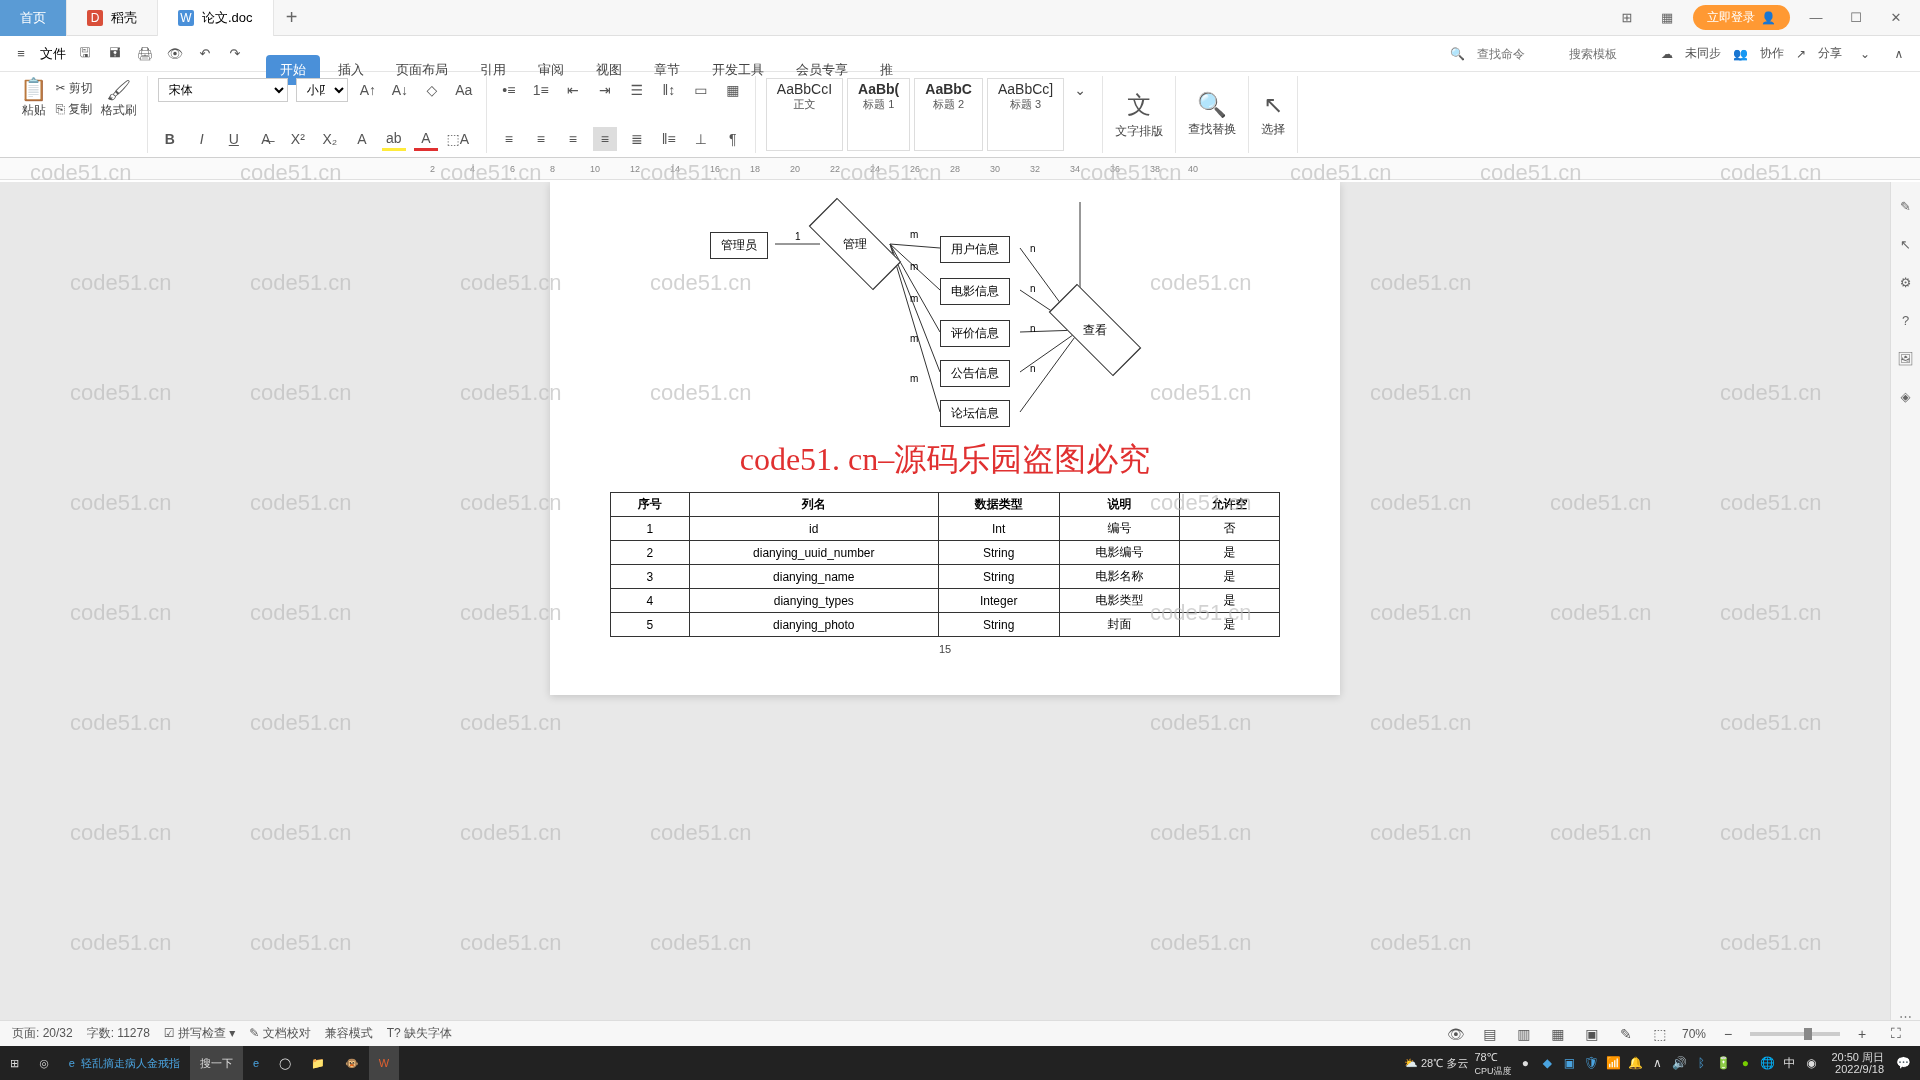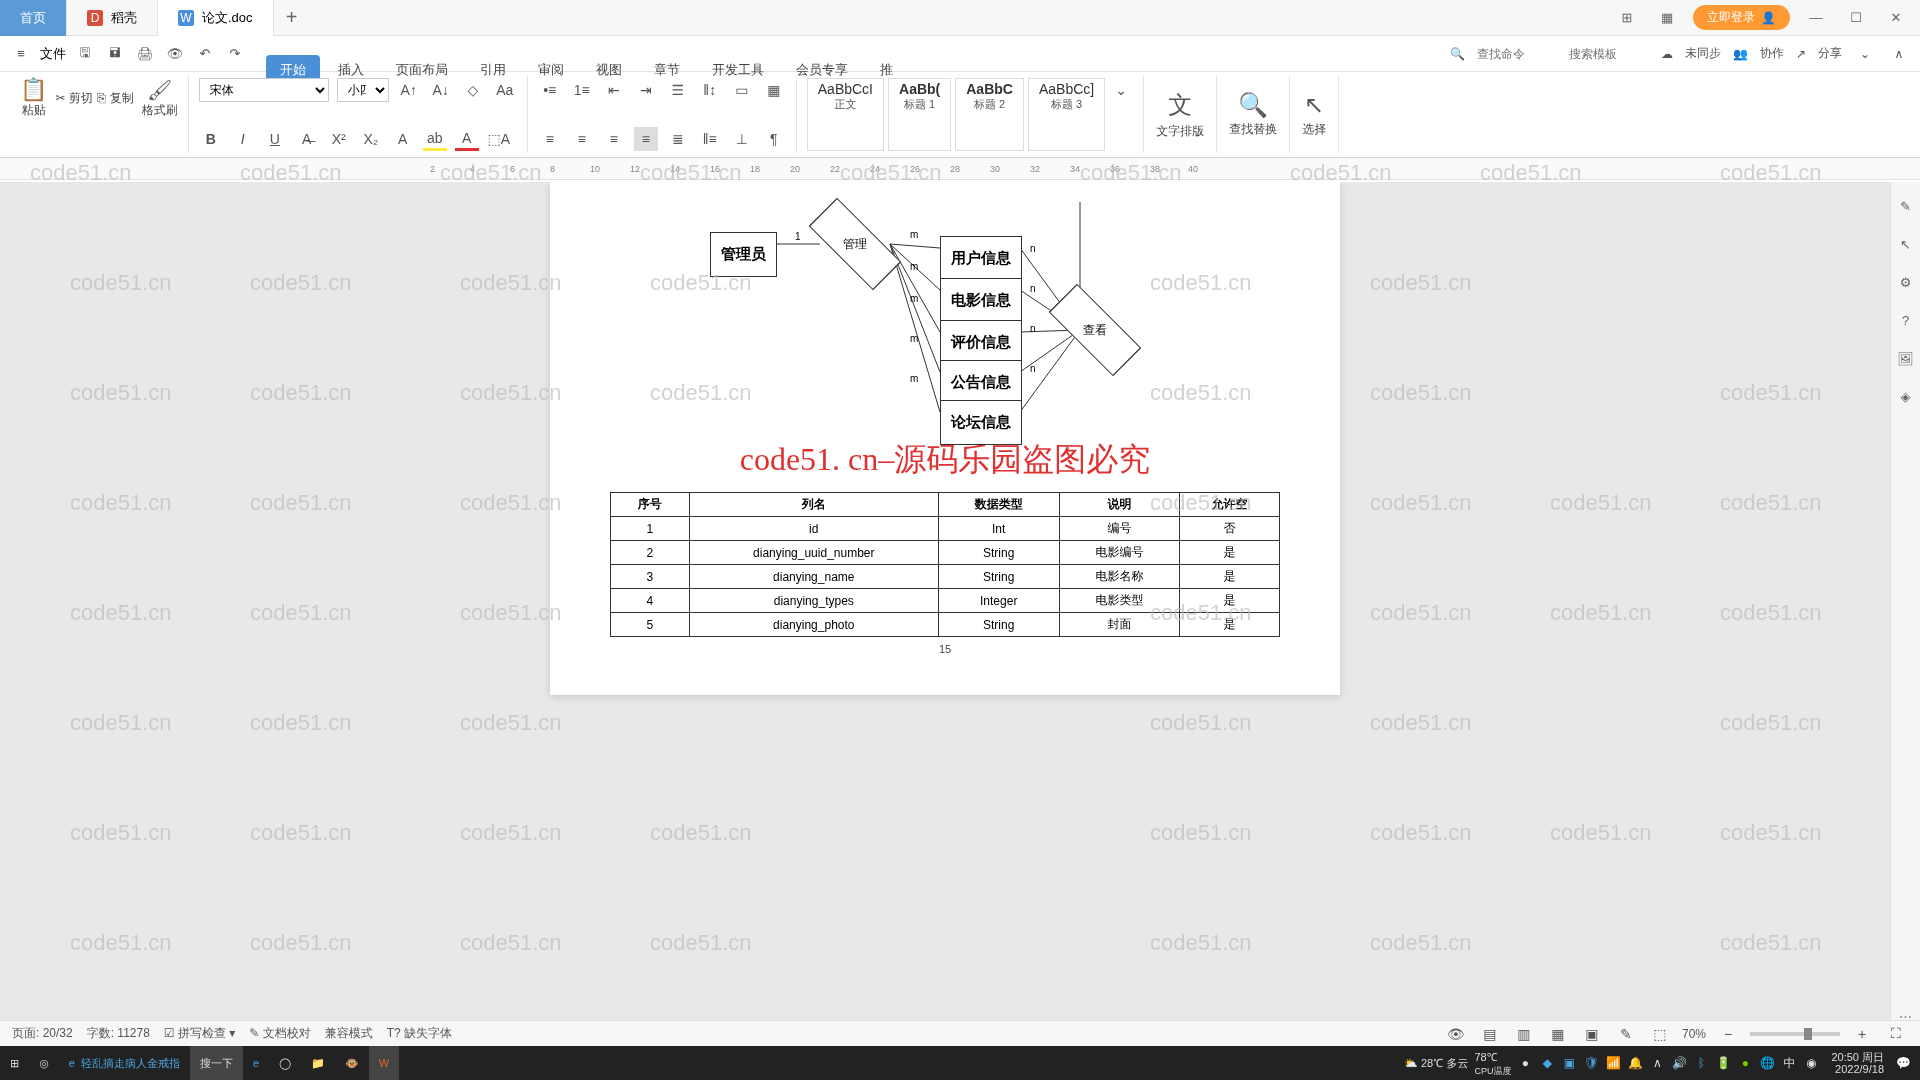--- a/index.html
+++ b/index.html
@@ -45,21 +45,21 @@
 .ruler { height: 22px; background: #fafafa; border-bottom: 1px solid #e0e0e0; position: relative; font-size: 9px; color: #888; display: flex; align-items: center; padding-left: 390px; }
 .ruler span { position: absolute; }
 
 
 .doc-area { position: absolute; top: 182px; left: 0; right: 30px; bottom: 54px; background: #e8e8e8; overflow: hidden; }
 .page { position: absolute; left: 50%; transform: translateX(-50%); top: 0; width: 790px; background: #fff; box-shadow: 0 2px 8px rgba(0,0,0,.15); padding: 20px 60px 40px; }
 .watermark { position: absolute; color: #bbb; font-size: 22px; pointer-events: none; opacity: .65; font-family: Arial; }
 
 
 .er { position: relative; height: 230px; margin-bottom: 6px; }
-.er-box { position: absolute; border: 1px solid #333; background: #fff; padding: 12px 10px; font-size: 15px; text-align: center; font-weight: bold; }
+.er-box { position: absolute; border: 1px solid #333; background: #fff; padding: 4px 10px; font-size: 12px; text-align: center; }
 .er-diamond { position: absolute; width: 70px; height: 40px; }
 .er-diamond::before { content: ""; position: absolute; inset: 0; border: 1px solid #333; background: #fff; transform: rotate(45deg) scaleX(1.3); }
 .er-diamond span { position: relative; z-index: 1; display: block; line-height: 40px; text-align: center; font-size: 12px; }
 .er svg { position: absolute; inset: 0; width: 100%; height: 100%; }
 
 
 .big-red { color: #e03030; font-size: 32px; font-family: "SimSun"; text-align: center; margin: 4px 0 10px; }
 .para { font-size: 14px; line-height: 2; text-indent: 2em; color: #222; font-family: "SimSun"; }
 .caption { text-align: center; font-size: 13px; margin: 8px 0 4px; font-family: "SimSun"; }
 .tbl { width: 100%; border-collapse: collapse; font-size: 12px; font-family: "SimSun"; }
@@ -149,21 +149,21 @@
   </div>
 </div>
 
 <div class="ribbon">
   <div class="ribbon-group">
     <div class="ribbon-row">
       <div style="display:flex;flex-direction:column;align-items:center">
         <span class="btn-icon" style="font-size:22px">📋</span>
         <span class="btn-label">粘贴</span>
       </div>
-      <div style="display:flex;flex-direction:row;gap:4px">
+      <div style="display:flex;flex-direction:column;gap:4px">
         <span class="btn-label"><span>✂</span> <span>剪切</span></span>
         <span class="btn-label"><span>⎘</span> <span>复制</span></span>
       </div>
       <div style="display:flex;flex-direction:column;align-items:center">
         <span class="btn-icon" style="font-size:20px">🖌</span>
         <span class="btn-label">格式刷</span>
       </div>
     </div>
   </div>
   <div class="ribbon-group">

